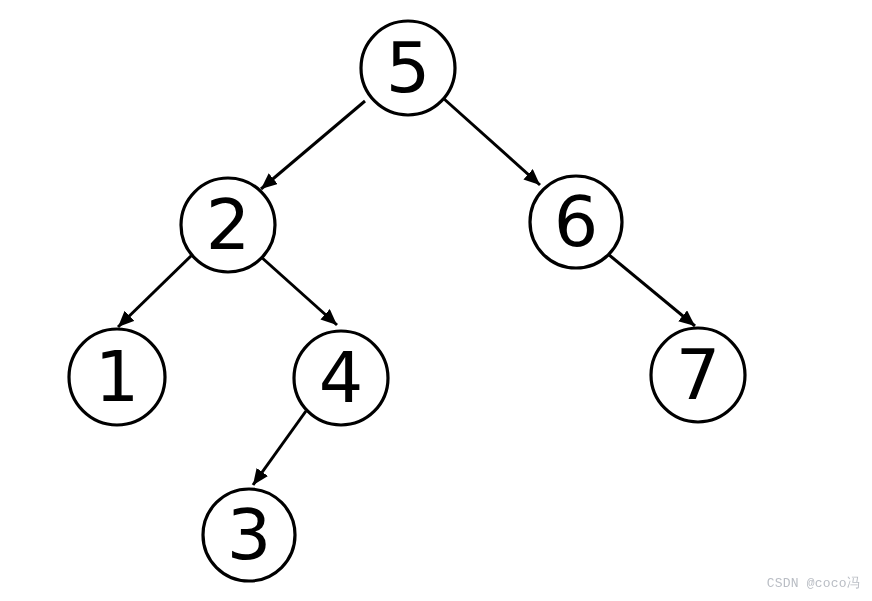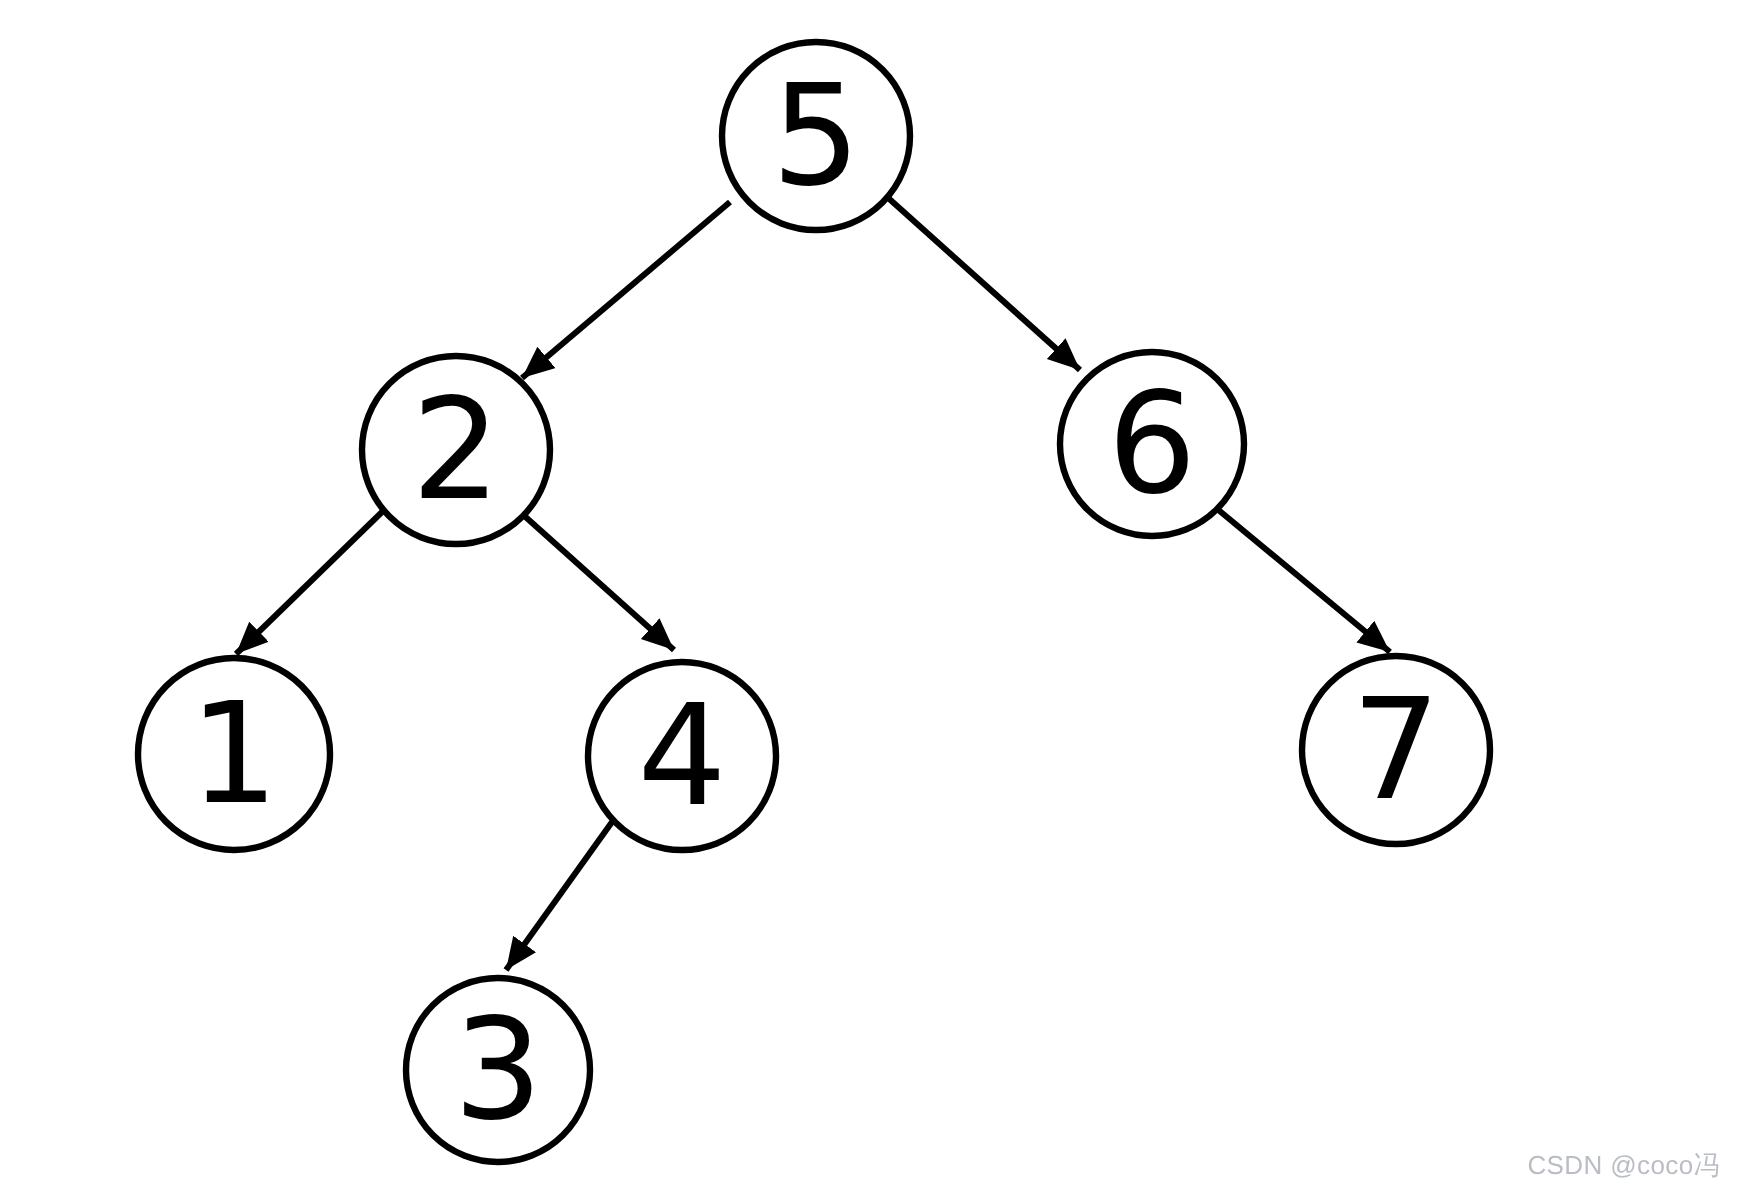--- a/index.html
+++ b/index.html
@@ -35,21 +35,21 @@
     stroke: #000000;
     stroke-width: 3px;
     fill: none;
   }
   .watermark {
     position: absolute;
     right: 12px;
     bottom: 9px;
     font-size: 13px;
     letter-spacing: 0.2px;
-    font-family: Liberation Sans, sans-serif;
+    font-family: Liberation Mono, monospace;
     user-select: none;
   }
 </style>
 </head>
 <body>
 
 <div class="canvas">
   <svg class="tree" id="tree-svg" width="872" height="601" viewBox="0 0 872 601">
     <defs>
       <marker id="arrowhead" markerUnits="userSpaceOnUse" markerWidth="20" markerHeight="16" refX="16" refY="7" orient="auto">

